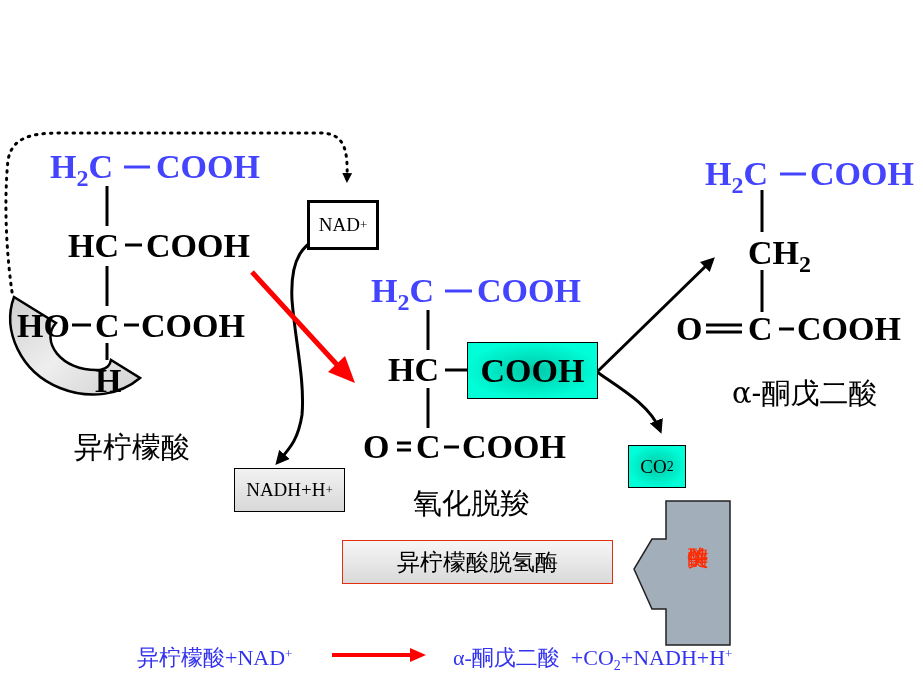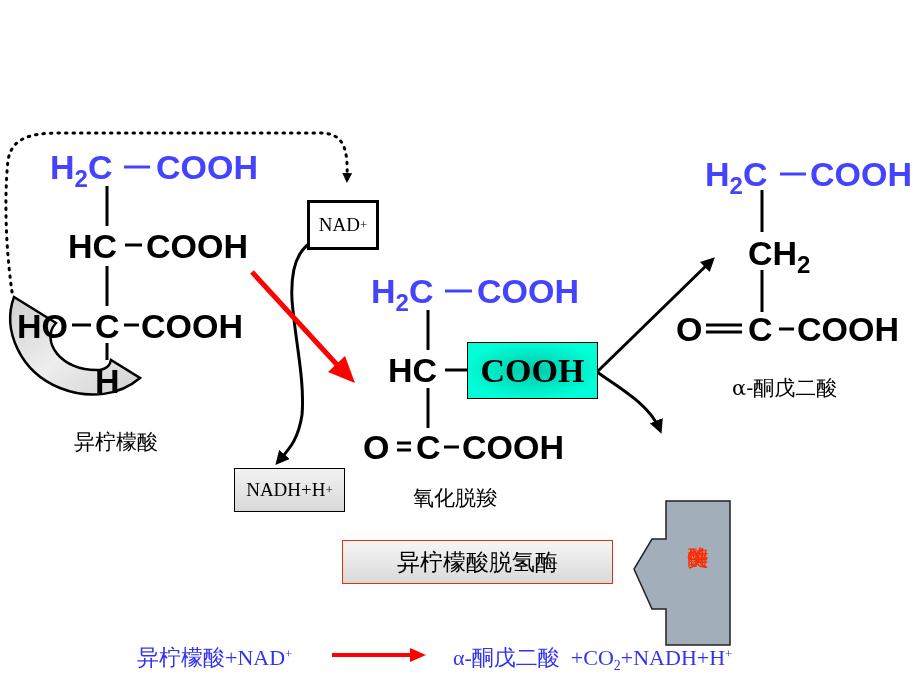--- a/index.html
+++ b/index.html
@@ -1,24 +1,24 @@
 <!DOCTYPE html>
 <html><head>
 <meta charset="utf-8">
 <style>
   html, body { margin: 0; padding: 0; background: #ffffff; }
   #stage { position: relative; width: 923px; height: 674px; overflow: hidden; background: #ffffff; font-family: "Liberation Sans", sans-serif; }
   svg.lines { position: absolute; left: 0; top: 0; width: 923px; height: 674px; }
   .abs { position: absolute; white-space: nowrap; }
   .title { font-family: "Liberation Serif", "DejaVu Serif", serif; font-size: 25px; font-weight: bold; color: #ff3300; }
   .title .blue { color: #3333ff; }
-  .chem { font-family: Liberation Sans, sans-serif; font-weight: bold; font-size: 34px; line-height: 34px; color: #000; }
+  .chem { font-family: Liberation Serif, serif; font-weight: bold; font-size: 34px; line-height: 34px; color: #000; }
   .chem.blue { color: #4444ff; }
   .chem sub { font-size: 24px; vertical-align: -8px; line-height: 0; }
-  .cn { font-family: "DejaVu Serif", "Liberation Serif", serif; font-size: 21px; color: #000; }
+  .cn { font-family: "DejaVu Serif", "Liberation Serif", serif; font-size: 29px; color: #000; }
   .box { position: absolute; display: flex; align-items: center; justify-content: center; font-family: "Liberation Serif", "DejaVu Serif", serif; }
   .nadbox { border: 3px solid #000; background: #fff; font-size: 19px; }
   .nadhbox { border: 1px solid #000; background: linear-gradient(#f2f2f2, #d8d8d8); font-size: 19px; text-align: center; }
   .cyanbox { border: 1.5px solid #000; background: radial-gradient(#00c8a8, #00ffd8 75%); }
   .enzyme { border: 1px solid #e03010; background: linear-gradient(#f6f6f6, #d9d9d9); font-family: "DejaVu Serif", serif; font-size: 23px; color: #000; }
   .keytext { font-family: "DejaVu Serif", serif; color: #ff2a00; font-size: 21px; line-height: 24px; writing-mode: vertical-rl; }
   .eq { font-family: "Liberation Serif", "DejaVu Serif", serif; font-size: 22px; color: #3333ee; }
   .eq sup, .nadbox sup, .nadhbox sup { font-size: 13px; vertical-align: 7px; line-height: 0; }
   .eq sub, .co2 sub { font-size: 14px; vertical-align: -5px; line-height: 0; }
 </style>
@@ -112,20 +112,24 @@
   <div class="abs chem blue" style="left:477px; top:274px;">COOH</div>
   <div class="abs chem" style="left:388px; top:353px;">HC</div>
   <div class="box cyanbox chem" style="left:467px; top:342px; width:129px; height:55px; font-size:34px;">
     <span>COOH</span>
   </div>
   <div class="abs chem" style="left:363px; top:430px;">O</div>
   <div class="abs chem" style="left:416px; top:430px;">C</div>
   <div class="abs chem" style="left:462px; top:430px;">COOH</div>
   <div class="abs cn" style="left:413px; top:484px;">氧化脱羧</div>
 
+  <div class="box cyanbox co2" style="left:628px; top:445px; width:56px; height:41px; font-size:19px;">
+    <span>CO</span>
+      <sub>2</sub>
+  </div>
 
   <div class="abs chem blue" style="left:705px; top:157px;">
     <span>H</span><sub>2</sub><span>C</span>
   </div>
   <div class="abs chem blue" style="left:810px; top:157px;">COOH</div>
   <div class="abs chem" style="left:748px; top:236px;">
     <span>CH</span><sub>2</sub>
   </div>
   <div class="abs chem" style="left:676px; top:312px;">O</div>
   <div class="abs chem" style="left:748px; top:312px;">C</div>

